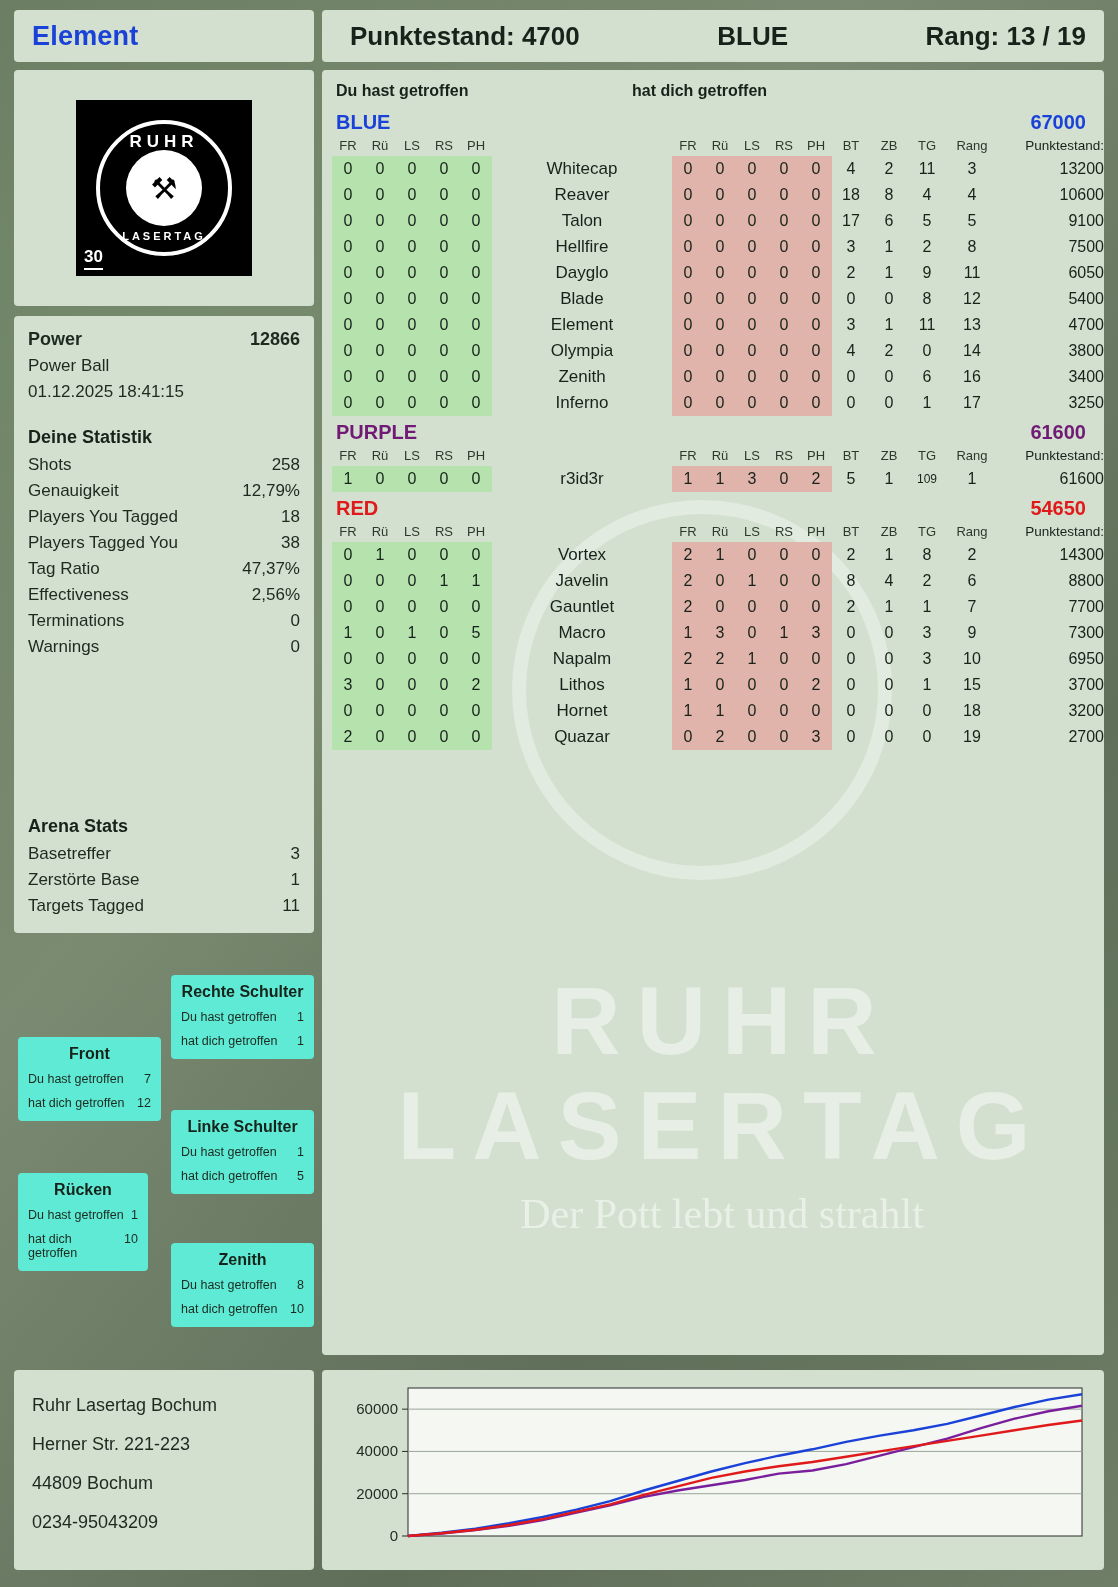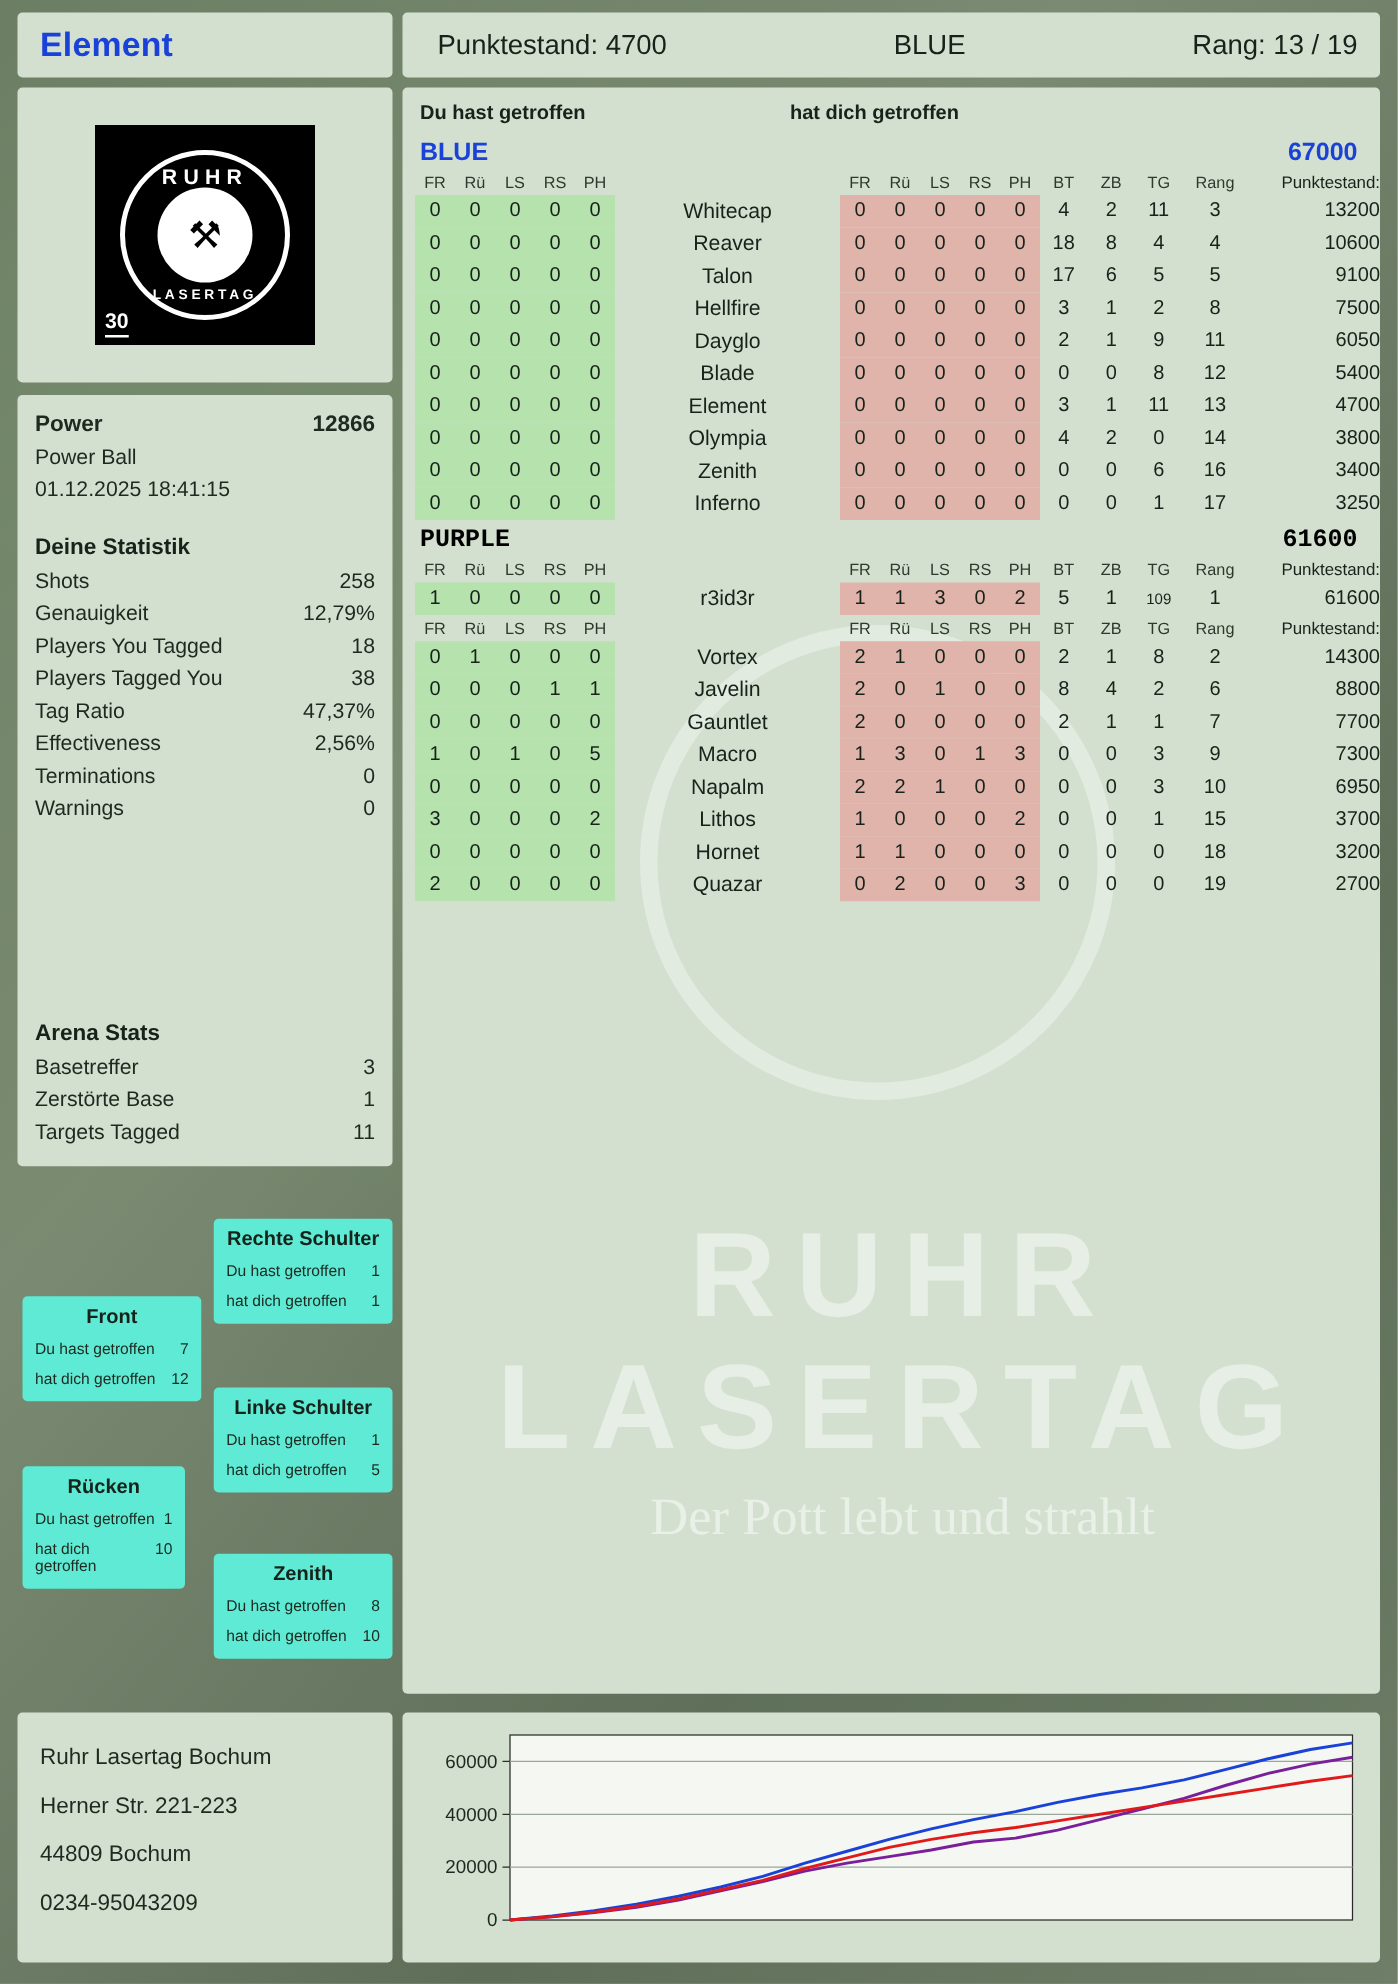--- a/index.html
+++ b/index.html
@@ -34,21 +34,21 @@
   }
   #player-name{
     font-size:27px; font-weight:bold; color:#1a42d8; letter-spacing:.2px;
   }
   #score-panel{
     flex:1; height:52px; margin-left:8px;
     background:#d3e0cf; border-radius:4px;
     display:flex; align-items:center; justify-content:space-between;
     padding:0 18px 0 28px;
   }
-  #score-panel div{ font-size:22px; font-weight:normal; color:#16231a; }
+  #score-panel div{ font-size:26px; font-weight:bold; color:#16231a; }
   #team-label{ color:#16231a; }
 
   
   #left-col{ position:absolute; left:14px; top:70px; width:300px; }
   #logo-panel{
     width:300px; height:236px; background:#d3e0cf; border-radius:4px;
     display:flex; align-items:center; justify-content:center;
   }
   .logo-box{
     width:176px; height:176px; background:#000; position:relative;
@@ -139,21 +139,21 @@
   #table-wrap{ position:relative; z-index:3; padding:12px 14px 0 10px; }
 
   .hdr-labels{ display:flex; font-size:16px; font-weight:bold; color:#16231a; padding-bottom:6px;}
   .hdr-labels .h1{ width:300px; padding-left:4px;}
   .hdr-labels .h2{ }
 
   .team-head{ display:flex; justify-content:space-between; align-items:baseline; padding:5px 4px 1px 4px;}
   .team-head .tname{ font-size:20px; font-weight:bold; }
   .team-head .tscore{ font-size:20px; font-weight:bold; }
   .t-blue{ color:#1a42d8; }
-  .t-purple{ color:#000000;font-family:Liberation Mono, monospace; }
+  .t-purple{ color:#701a75; }
   .t-red{ color:#e01a1a; }
 
   table.pt{ border-collapse:collapse; width:756px; table-layout:fixed;}
   table.pt td, table.pt th{ font-weight:normal; }
   .colh td{ font-size:13px; color:#2c3a2e; text-align:center; padding:1px 0 2px 0;}
   .colh td.nm{ }
   .colh td.pts{ text-align:right; padding-right:4px; font-size:13.5px;}
 
   td.g{ background:#b6e2ad; text-align:center; font-size:16px; color:#16231a; padding:3px 0; }
   td.r{ background:#e0b3ab; text-align:center; font-size:16px; color:#16231a; padding:3px 0; }
@@ -631,20 +631,24 @@
                 <td class="r">0</td>
                 <td class="r">2</td>
                 <td class="num">5</td>
                 <td class="num">1</td>
                 <td class="num small">109</td>
                 <td class="num">1</td>
                 <td class="pts">61600</td>
               </tr>
             </tbody>
           </table>
+          <div class="team-head">
+            <span class="tname t-red">RED</span>
+            <span class="tscore t-red">54650</span>
+          </div>
           <table class="pt">
             <colgroup>
               <col class="c-small">
               <col class="c-small">
               <col class="c-small">
               <col class="c-small">
               <col class="c-small">
               <col class="c-name">
               <col class="c-small">
               <col class="c-small">

